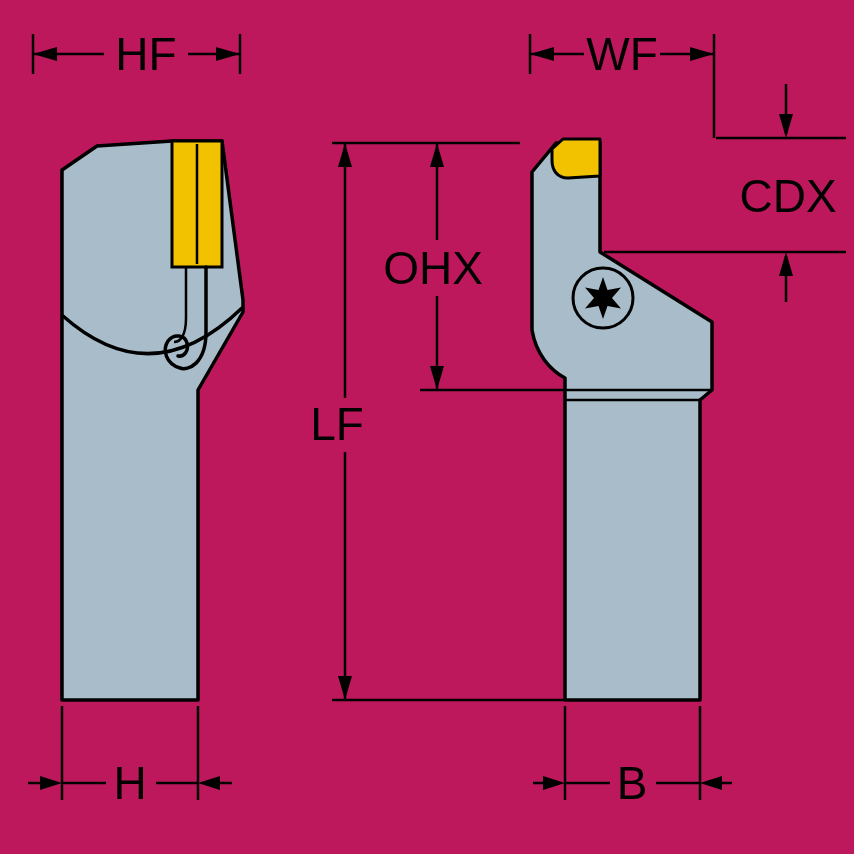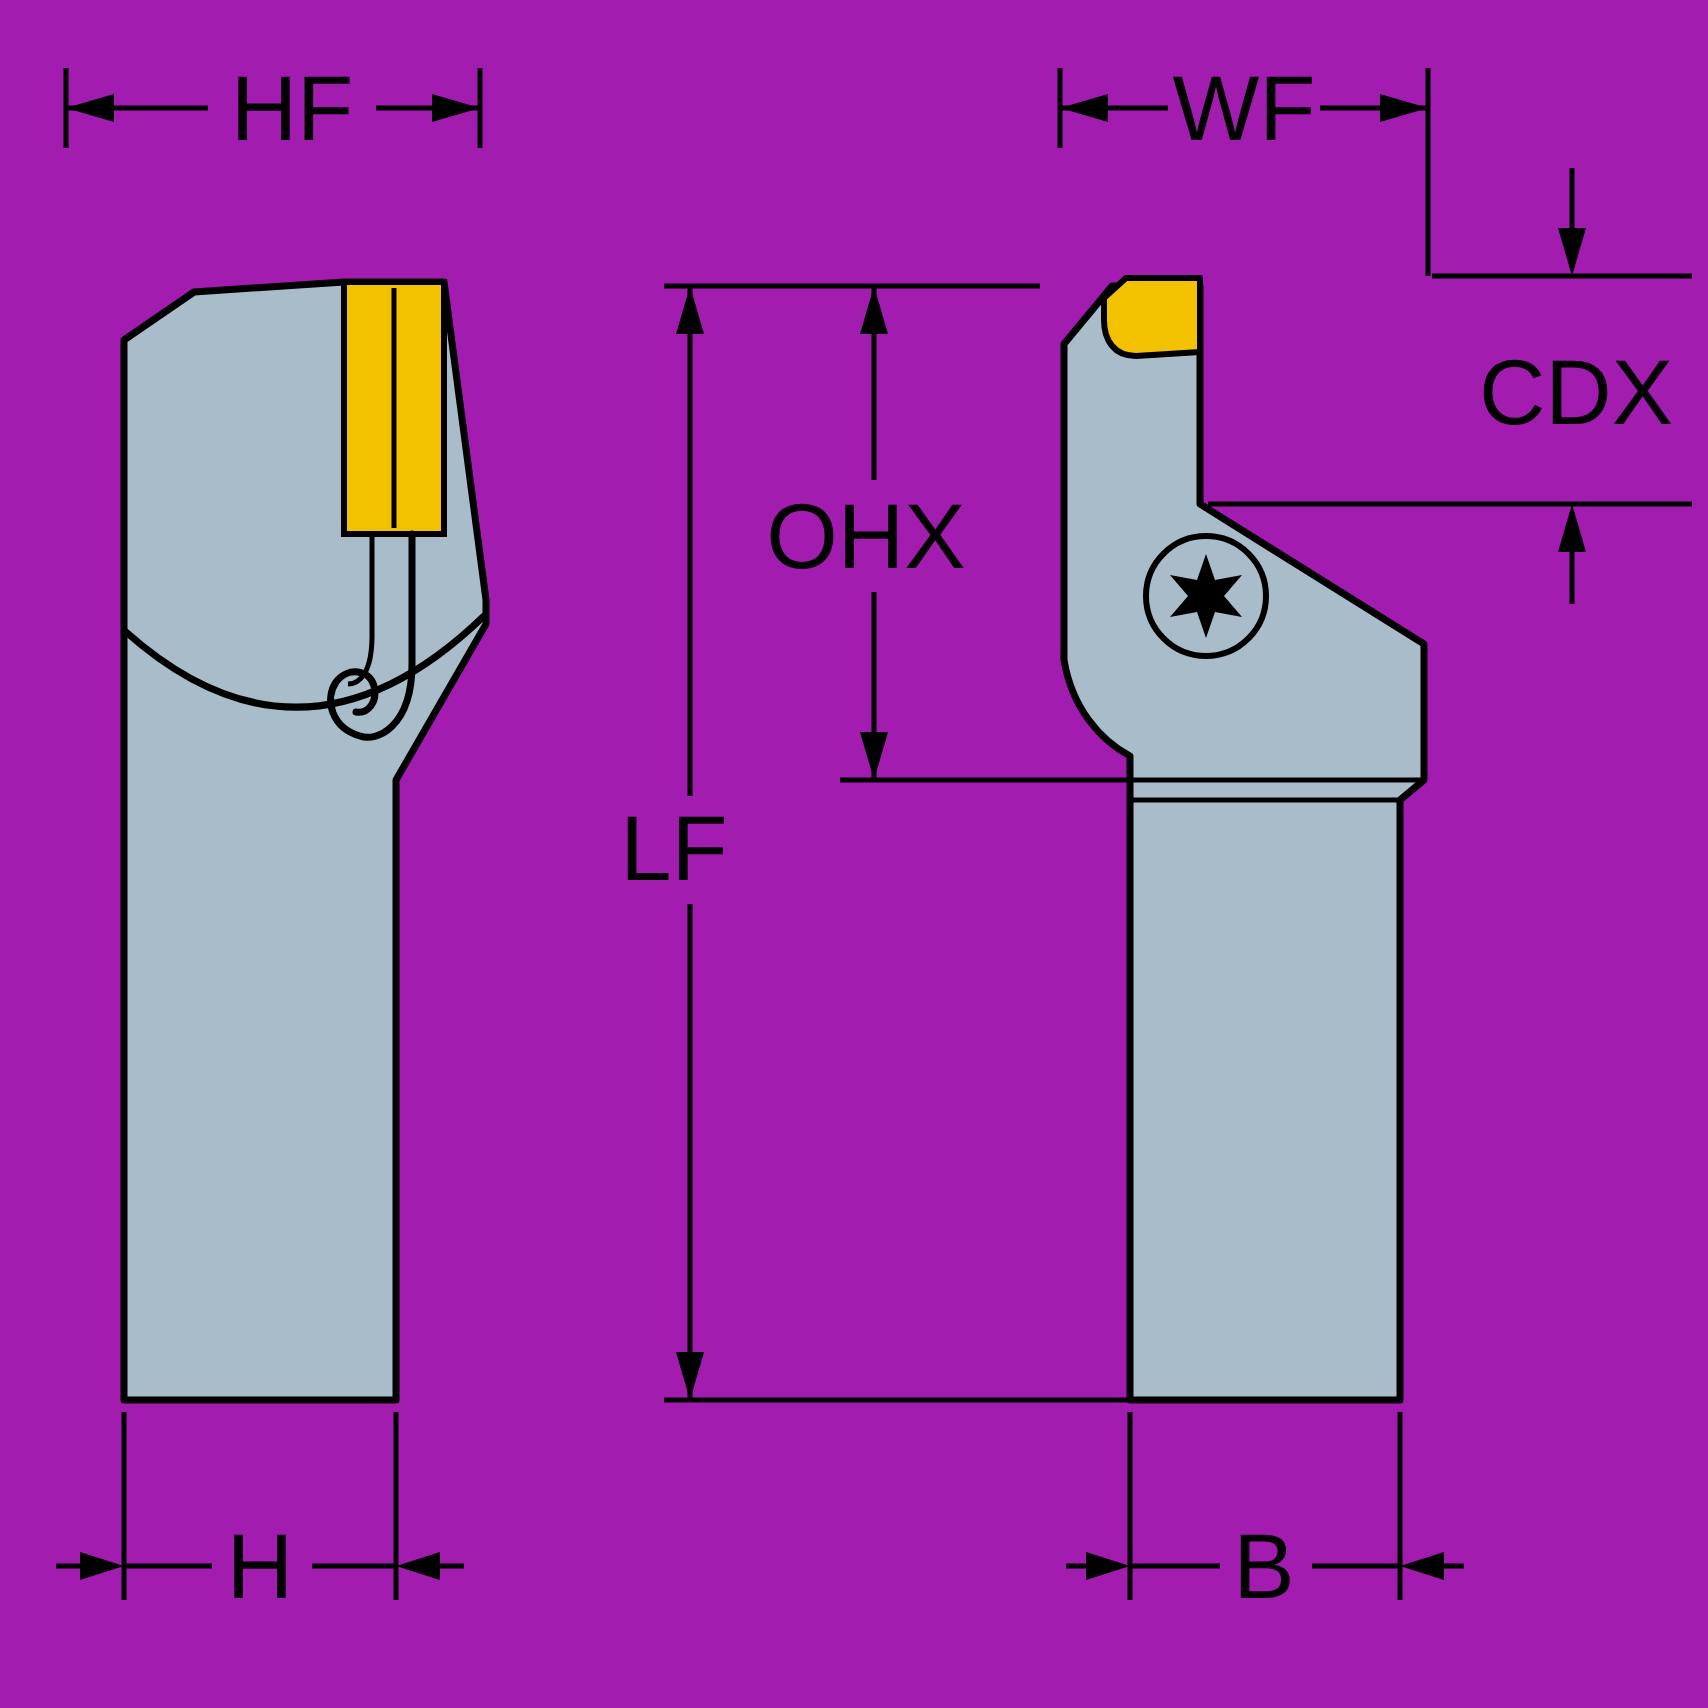--- a/index.html
+++ b/index.html
@@ -1,16 +1,16 @@
 <!DOCTYPE html>
 <html><head>
 <meta charset="utf-8">
 <style>
   html,body{margin:0;padding:0;background:#ffffff;}
-  .canvas{width:854px;height:854px;position:relative;background:#a21caf;overflow:hidden;}
+  .canvas{width:854px;height:854px;position:relative;background:#be185d;overflow:hidden;}
   svg{display:block;}
   text.dim-label{
     font-family:"Liberation Sans", sans-serif;
     font-size:46px;
     fill:#000000;
     text-anchor:middle;
   }
   .outline{stroke:#000000;stroke-width:3.5;stroke-linejoin:round;stroke-linecap:round;fill:none;}
   .thin{stroke:#000000;stroke-width:2.5;stroke-linecap:butt;fill:none;}
   .arrow{fill:#000000;stroke:none;}

